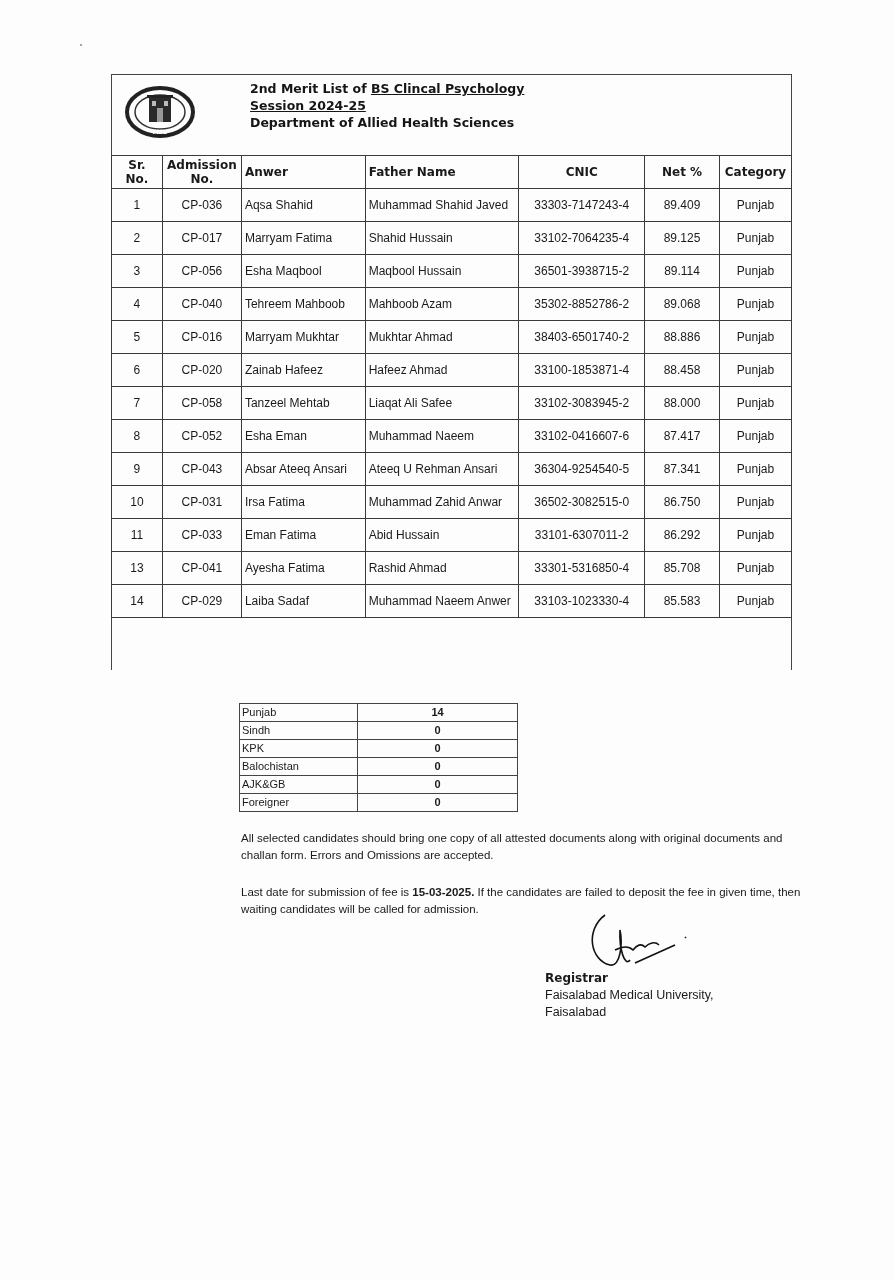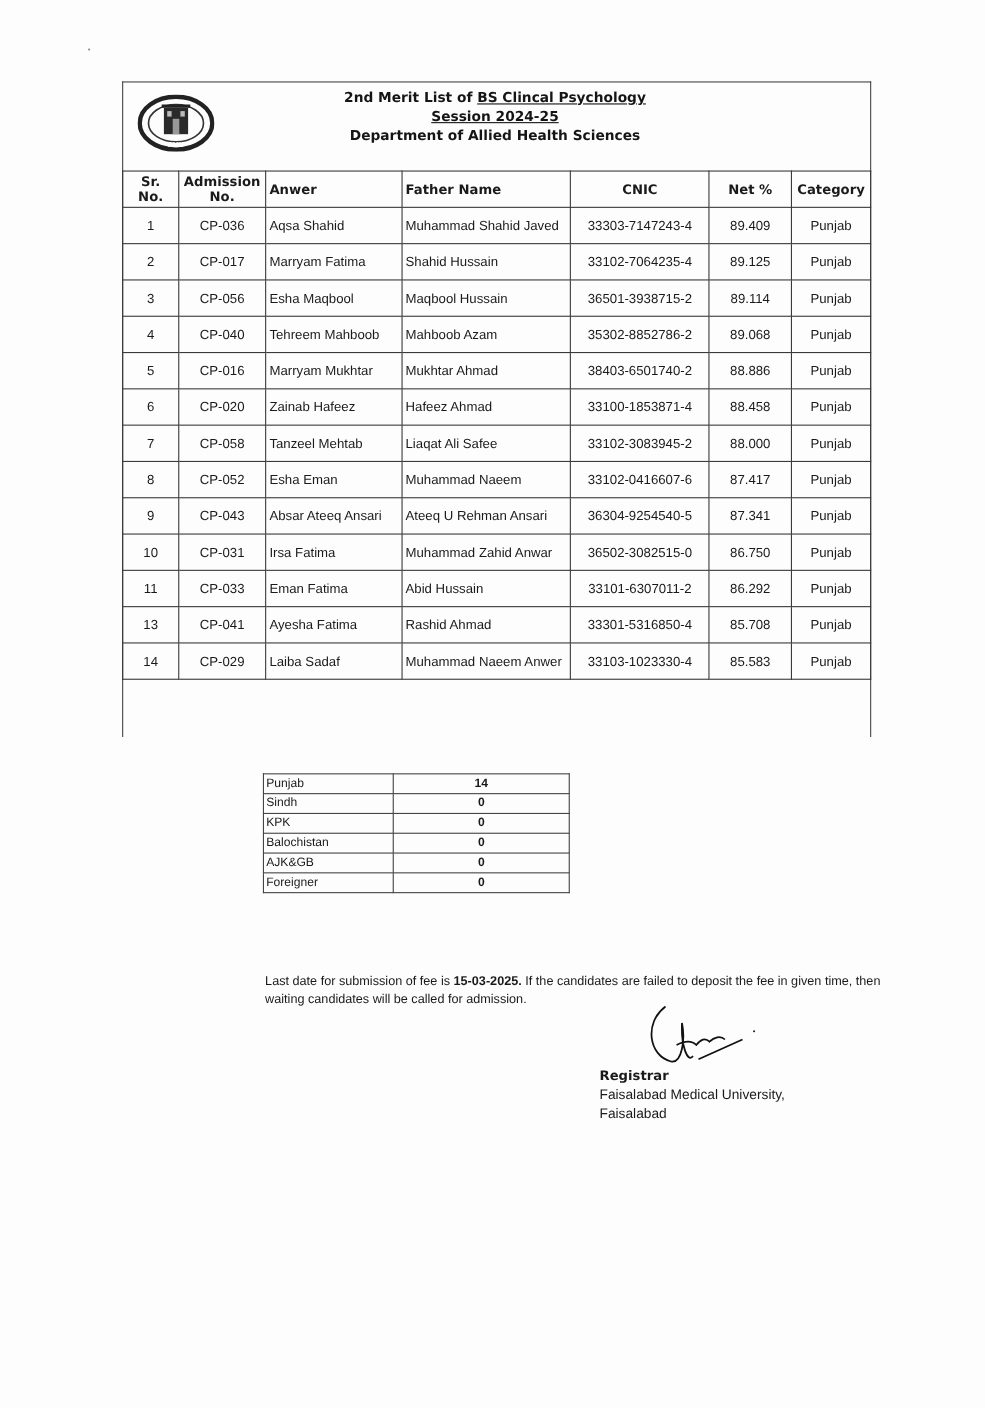--- a/index.html
+++ b/index.html
@@ -9,21 +9,21 @@
   }
   .page { position: absolute; left: 0; top: 0; width: 895px; height: 1280px; }
   .frame {
     position: absolute; left: 111px; top: 74px; width: 681px; height: 596px;
     border: 1px solid #444; border-bottom: none; box-sizing: border-box;
   }
   .logo {
     position: absolute; left: 125px; top: 86px; width: 70px; height: 52px;
   }
   .title-block {
-    position: absolute; left: 250px; top: 80px; width: 400px; text-align: center;
+    position: absolute; left: 250px; top: 80px; width: 400px; text-align: left;
     font-family: "DejaVu Sans", sans-serif; font-weight: bold; font-size: 12.5px; line-height: 17px; color: #151515;
   }
   .title-block .u { text-decoration: underline; }
   table.merit {
     position: absolute; left: 111px; top: 155px; width: 681px; border-collapse: collapse;
     font-size: 12px;
     padding-left: 36px;
   }
   table.merit th, table.merit td {
     border: 1px solid #3a3a3a; padding: 0 3px; height: 33px; box-sizing: border-box;
@@ -241,20 +241,21 @@
           <td>AJK&amp;GB</td>
           <td class="v">0</td>
         </tr>
         <tr>
           <td>Foreigner</td>
           <td class="v">0</td>
         </tr>
       </tbody>
   </table>
 
+  <div class="note" style="top:830px;">All selected candidates should bring one copy of all attested documents along with original documents and challan form. Errors and Omissions are accepted.</div>
   <div class="note" style="top:884px;"><span>Last date for submission of fee is </span><b>15-03-2025.</b><span> If the candidates are failed to deposit the fee in given time, then waiting candidates will be called for admission.</span></div>
 
   <svg class="sig" viewBox="0 0 130 70">
     <path d="M30 10 C 10 25, 15 55, 35 60 C 45 62, 48 40, 45 25 C 44 45, 50 62, 55 55 M 40 45 C 50 40, 55 42, 58 45 C 62 40, 66 38, 70 42 C 74 38, 80 36, 84 40 M 60 58 L 100 40 M 110 32 L 111 33" fill="none" stroke="#111" stroke-width="1.6"></path>
   </svg>
   <div class="registrar">
     <div class="r">Registrar</div>
     <div>Faisalabad Medical University,</div>
     <div>Faisalabad</div>
   </div>

